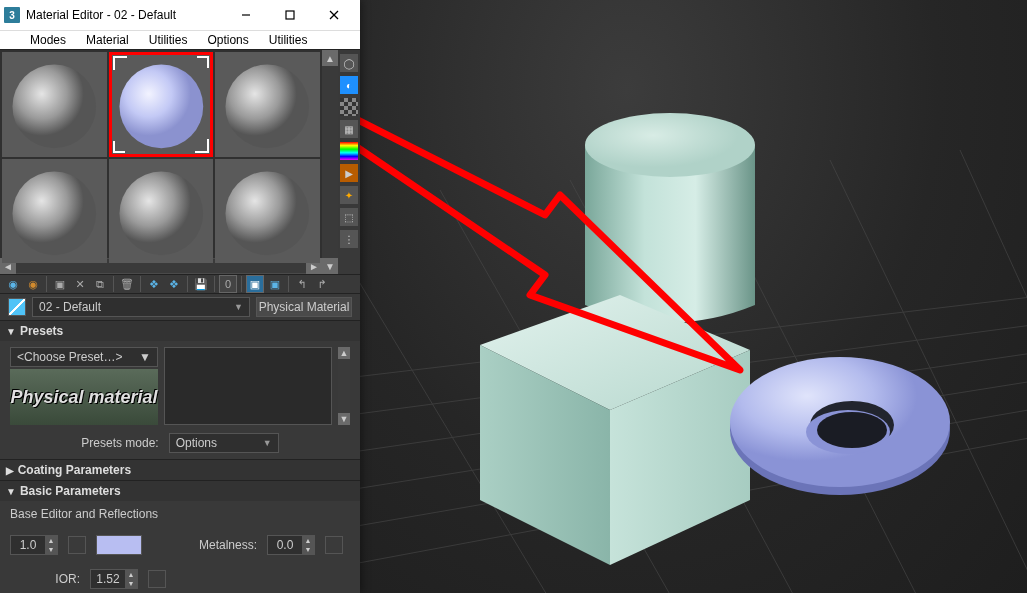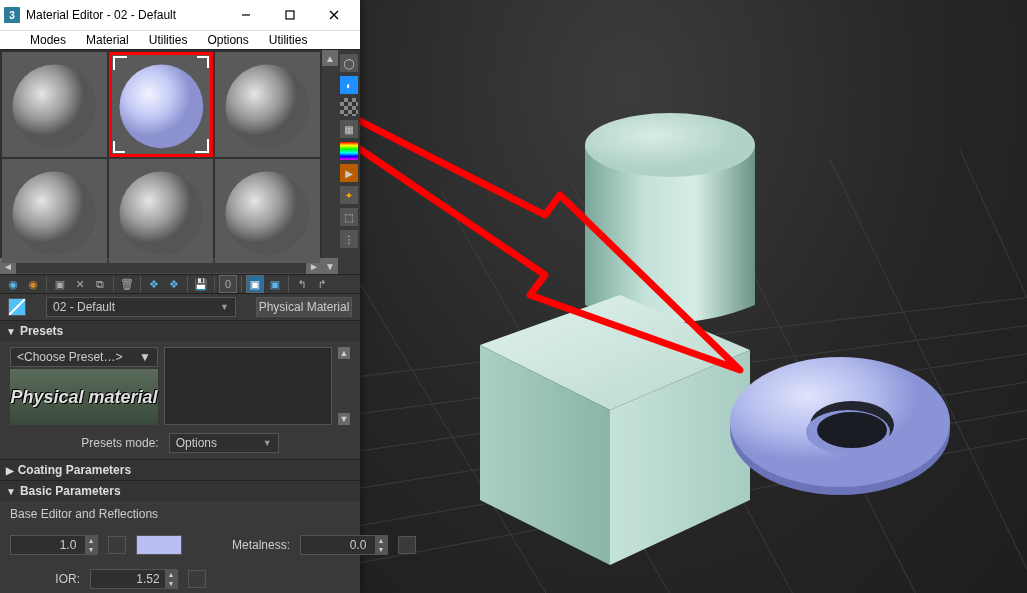--- a/index.html
+++ b/index.html
@@ -39,21 +39,21 @@
 .vtoolbar .vbtn.rainbow { background: linear-gradient(to bottom, #f00,#ff0,#0f0,#0ff,#00f,#f0f);}
 .vscroll { width: 16px; background: #4a4a4a; display: flex; flex-direction: column;}
 .vscroll .arrow { height: 16px; background: #6a6a6a; color: #ccc; display:flex;align-items:center;justify-content:center;cursor:pointer;font-size:10px;}
 .vscroll .track { flex:1; background:#3a3a3a;}
 
 .htoolbar { height: 28px; background: #393939; border-bottom: 1px solid #222; display: flex; align-items: center; gap: 2px; padding: 0 4px;}
 .htoolbar .hbtn { width: 18px; height: 18px; display: flex; align-items: center; justify-content: center; cursor: pointer; font-size: 11px; color: #aaa;}
 .htoolbar .hbtn.framed { border:1px solid #666; background:#444;}
 .htoolbar .sep { width: 1px; height: 16px; background: #555; margin: 0 2px;}
 
-.name-row { display: flex; align-items: center; gap: 20px; padding: 3px 8px; background: #393939;}
+.name-row { display: flex; align-items: center; gap: 6px; padding: 3px 8px; background: #393939;}
 .name-row .picker { width: 18px; height: 18px; background: linear-gradient(135deg,#4FC3F7 45%,#fff 45% 55%,#4FC3F7 55%); border: 1px solid #555; cursor: pointer;}
 .name-row .name-input { flex: 1; height: 20px; background: #2f2f2f; border: 1px solid #555; color: #ccc; padding: 0 6px; display:flex;align-items:center; justify-content:space-between;}
 .name-row .type-btn { width: 96px; height: 20px; background: #4a4a4a; border: 1px solid #555; color: #ccc; display:flex;align-items:center;justify-content:center; cursor:pointer;}
 
 .rollout { border-top: 1px solid #222;}
 .rollout-header { height: 20px; background: #333; color: #ddd; display: flex; align-items: center; padding: 0 6px; cursor: pointer; font-weight: bold;}
 .rollout-header .chev { margin-right: 4px; font-size: 10px;}
 .rollout-body { padding: 6px 10px; color: #ccc;}
 
 .preset-row { display: flex; align-items: flex-start; gap: 6px;}
@@ -64,21 +64,21 @@
 .preset-scroll { width: 12px; height: 78px; background: #4a4a4a; display:flex;flex-direction:column;}
 .preset-scroll .ar{height:12px;background:#6a6a6a;display:flex;align-items:center;justify-content:center;font-size:9px;color:#ccc;cursor:pointer;}
 .preset-scroll .tr{flex:1;background:#3a3a3a;}
 
 .mode-row, .param-row { display: flex; align-items: center; gap: 10px; margin-top: 8px;}
 .mode-row .lbl, .param-row .plabel { color: #ccc;}
 .mode-row { justify-content: center;}
 .select-ctrl { height: 20px; min-width: 110px; background: #2f2f2f; border: 1px solid #555; color: #ccc; padding: 0 6px; display:flex;align-items:center;justify-content:space-between; cursor:pointer;}
 .select-ctrl .caret{font-size:9px;color:#999;}
 
-.spinner { display: inline-flex; align-items: center; height: 20px; border: 1px solid #555; background: #2f2f2f; padding-left: 40px;}
+.spinner { display: inline-flex; align-items: center; height: 20px; border: 1px solid #555; background: #2f2f2f;}
 .spinner input { width: 34px; height: 18px; background: transparent; border: none; color: #ccc; text-align: center; font-size: 12px;}
 .spinner.hl input { background: #1e90ff; color: #fff;}
 .spinner .arrows { display: flex; flex-direction: column; width: 12px;}
 .spinner .arrows span { height: 9px; background: #555; color: #ccc; font-size: 7px; display:flex;align-items:center;justify-content:center; cursor:pointer;}
 .swatch { width: 46px; height: 20px; border: 1px solid #555; background: #b8bef2; cursor:pointer;}
 .map-slot { width: 18px; height: 18px; background: #3a3a3a; border: 1px solid #555; cursor:pointer;}
 .chk { width: 14px; height: 14px; border: 1px solid #666; background: #2f2f2f; cursor:pointer;}
 .param-row .plabel { min-width: 70px; text-align: right;}
 
 .params-grid { display: grid; grid-template-columns: 1fr 1fr; gap: 6px 14px;}

